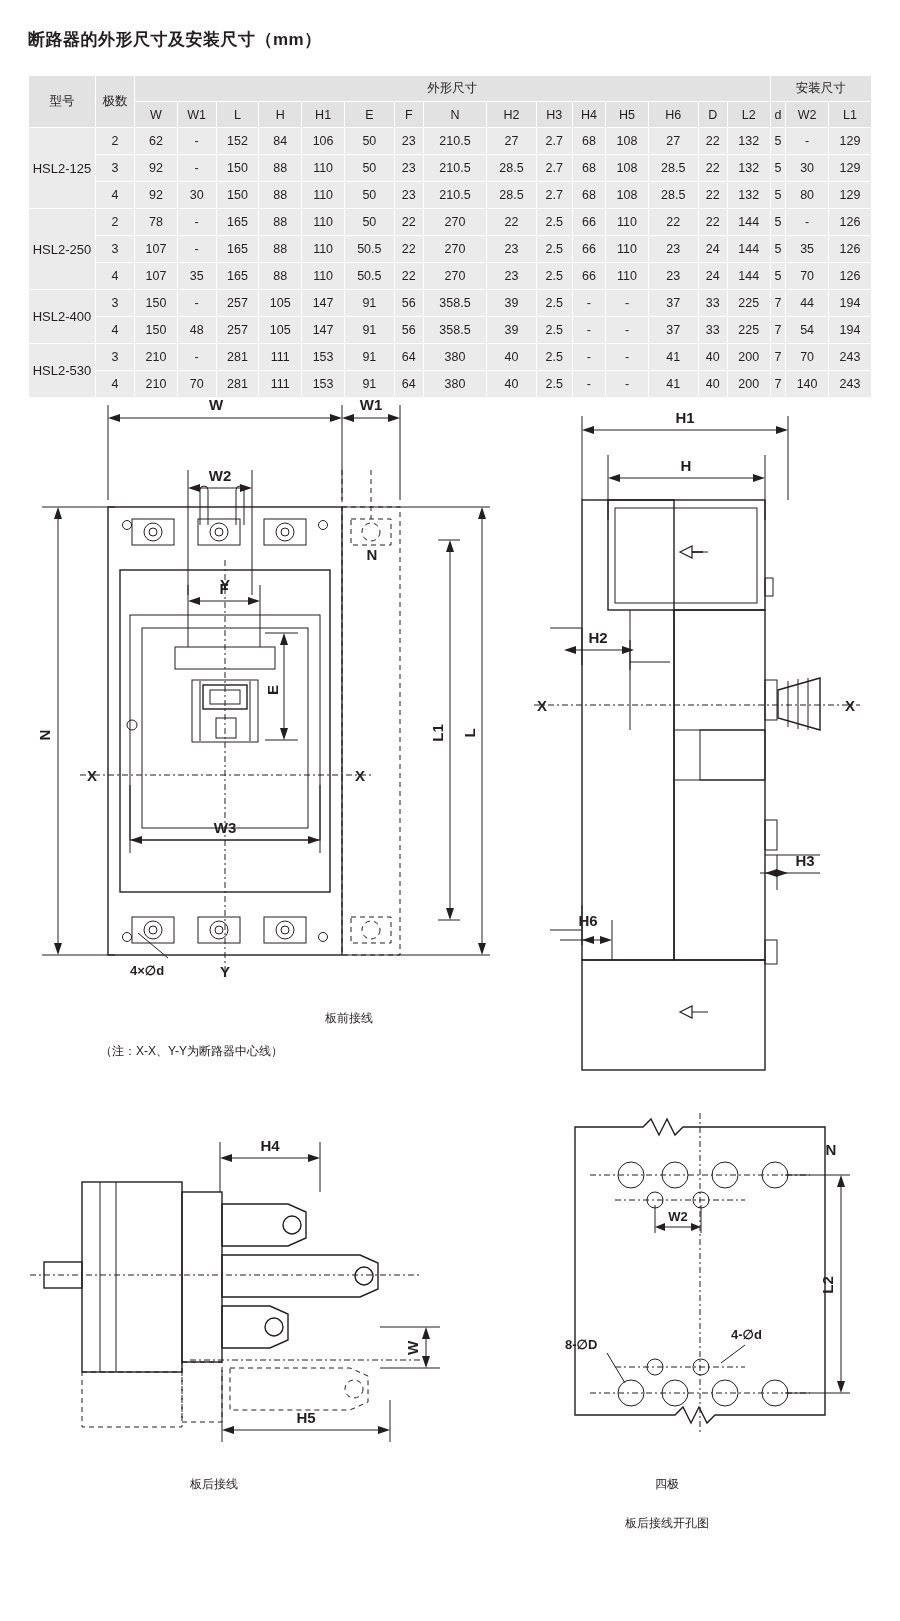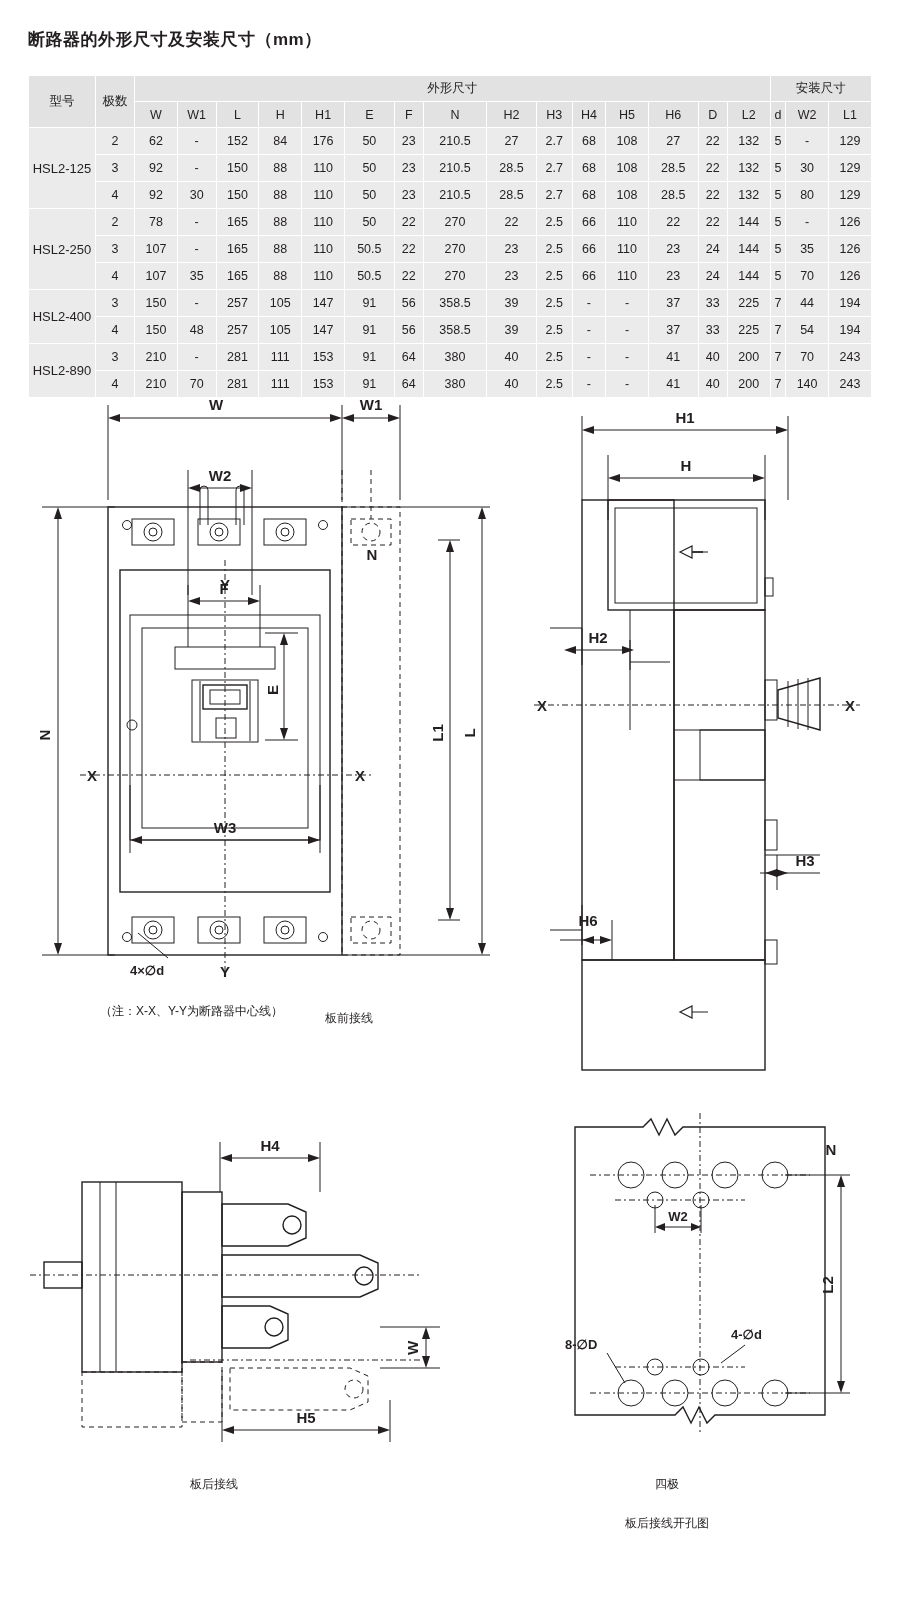--- a/index.html
+++ b/index.html
@@ -60,21 +60,21 @@
       </tr>
     </thead>
     <tbody>
       <tr class="grp-top">
         <td class="model" rowspan="3">HSL2-125</td>
         <td>2</td>
         <td>62</td>
         <td>-</td>
         <td>152</td>
         <td>84</td>
-        <td>176</td>
+        <td>106</td>
         <td>50</td>
         <td>23</td>
         <td>210.5</td>
         <td>27</td>
         <td>2.7</td>
         <td>68</td>
         <td>108</td>
         <td>27</td>
         <td>22</td>
         <td>132</td>
@@ -228,21 +228,21 @@
         <td>-</td>
         <td>37</td>
         <td>33</td>
         <td>225</td>
         <td>7</td>
         <td>54</td>
         <td>194</td>
       </tr>
 
       <tr class="grp-top">
-        <td class="model" rowspan="2">HSL2-890</td>
+        <td class="model" rowspan="2">HSL2-530</td>
         <td>3</td>
         <td>210</td>
         <td>-</td>
         <td>281</td>
         <td>111</td>
         <td>153</td>
         <td>91</td>
         <td>64</td>
         <td>380</td>
         <td>40</td>
@@ -415,21 +415,21 @@
       <text class="lbl" x="205" y="205" text-anchor="middle">Y</text>
       <text class="lbl" x="205" y="592" text-anchor="middle">Y</text>
 
       <text class="lbl" x="352" y="175" text-anchor="middle">N</text>
 
       <line class="ln thin" x1="118" y1="548" x2="148" y2="573"></line>
       <text class="lbl-s" x="110" y="590">4×∅d</text>
     </svg>
   </div>
   <div class="cap" style="left:325px;top:1010px;width:110px;">板前接线</div>
-  <div class="note" style="left:100px;top:1003px;">（注：X-X、Y-Y为断路器中心线）</div>
+  <div class="note" style="left:100px;top:1043px;">（注：X-X、Y-Y为断路器中心线）</div>
 
   <div class="fig" style="left:520px;top:400px;">
     <svg width="360" height="690" viewBox="0 0 360 690">
 
       <line class="ln thin" x1="62" y1="16" x2="62" y2="100"></line>
       <line class="ln thin" x1="268" y1="16" x2="268" y2="100"></line>
       <line class="ln thin" x1="66" y1="30" x2="264" y2="30"></line>
       <polygon points="62,30 74,26 74,34" fill="#231f20"></polygon>
       <polygon points="268,30 256,26 256,34" fill="#231f20"></polygon>
       <text class="lbl" x="165" y="23" text-anchor="middle">H1</text>

